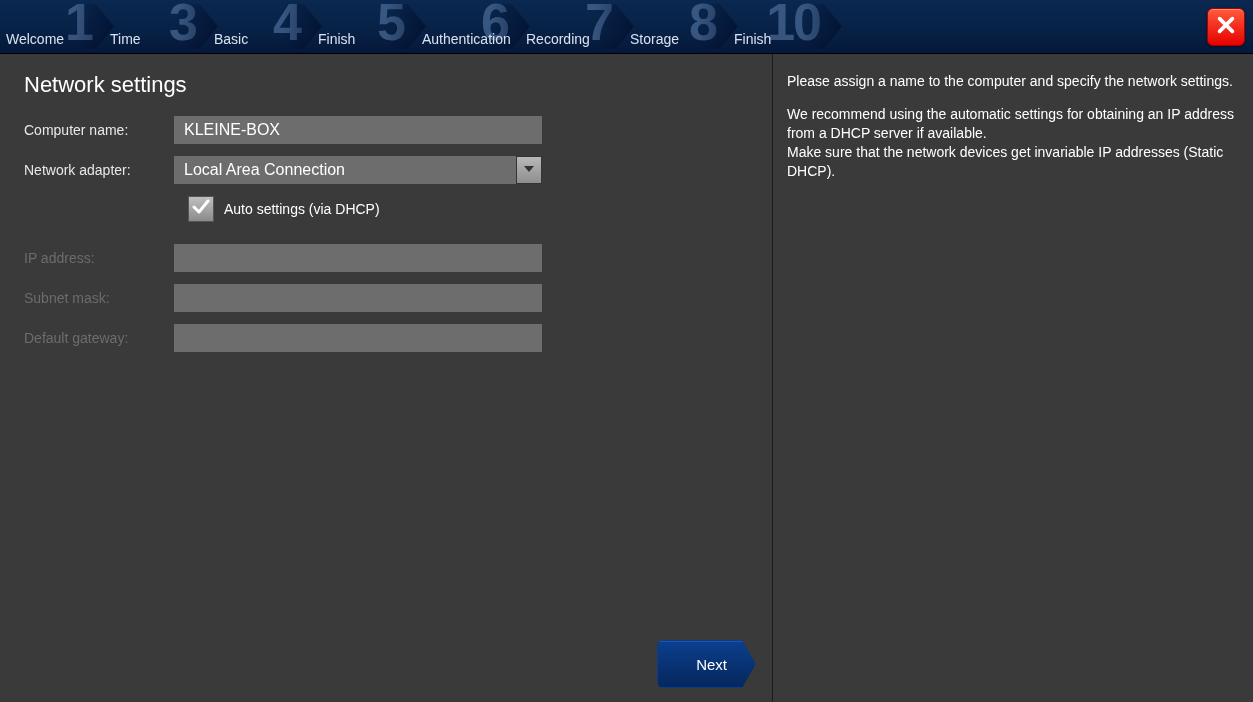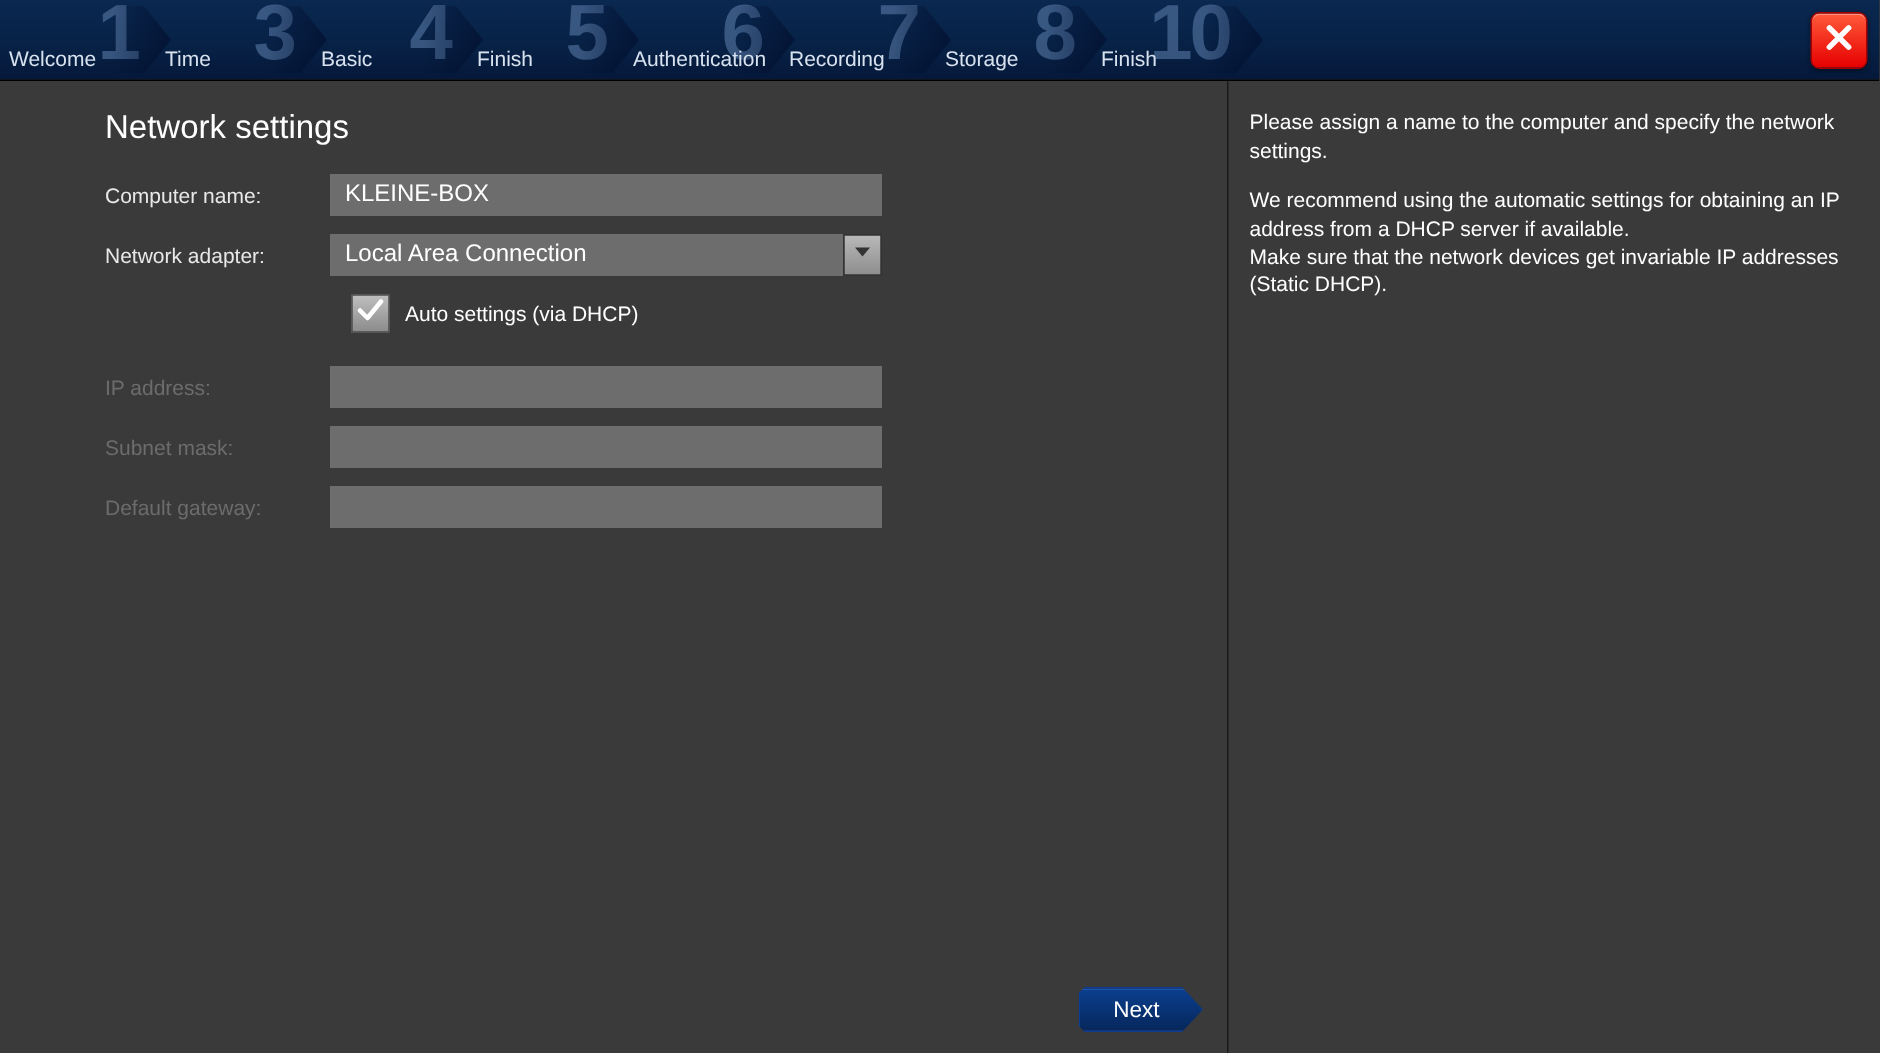--- a/index.html
+++ b/index.html
@@ -86,21 +86,20 @@
     cursor: pointer;
     z-index: 10;
     box-shadow: inset 0 1px 0 rgba(255,255,255,0.35), 0 1px 3px rgba(0,0,0,0.4);
   }
   .close-btn svg { width: 22px; height: 22px; }
 
   
   .content {
     display: flex;
     height: calc(100% - 54px);
-    margin-left: 46px;
   }
   .left {
     width: 773px;
     height: 100%;
     position: relative;
     padding: 18px 24px 18px 24px;
     border-right: 1px solid #1a1a1a;
   }
   .right {
     flex: 1;
@@ -181,22 +180,22 @@
     margin-right: 10px;
     cursor: pointer;
   }
   .checkbox svg { width: 18px; height: 18px; }
   .checkbox-label { font-size: 14px; }
 
   .next-btn {
     position: absolute;
     right: 16px;
     bottom: 14px;
-    height: 30px;
-    padding: 0 28px 0 22px;
+    height: 48px;
+    padding: 0 28px 0 38px;
     background: linear-gradient(#0b3f8f, #06275b);
     border: 1px solid #0a3c96;
     color: #fff;
     font-size: 15px;
     display: flex;
     align-items: center;
     cursor: pointer;
     clip-path: polygon(4px 0, calc(100% - 14px) 0, 100% 50%, calc(100% - 14px) 100%, 4px 100%, 0 calc(100% - 4px), 0 4px);
     box-shadow: inset 0 1px 0 rgba(80,150,255,0.25);
   }

